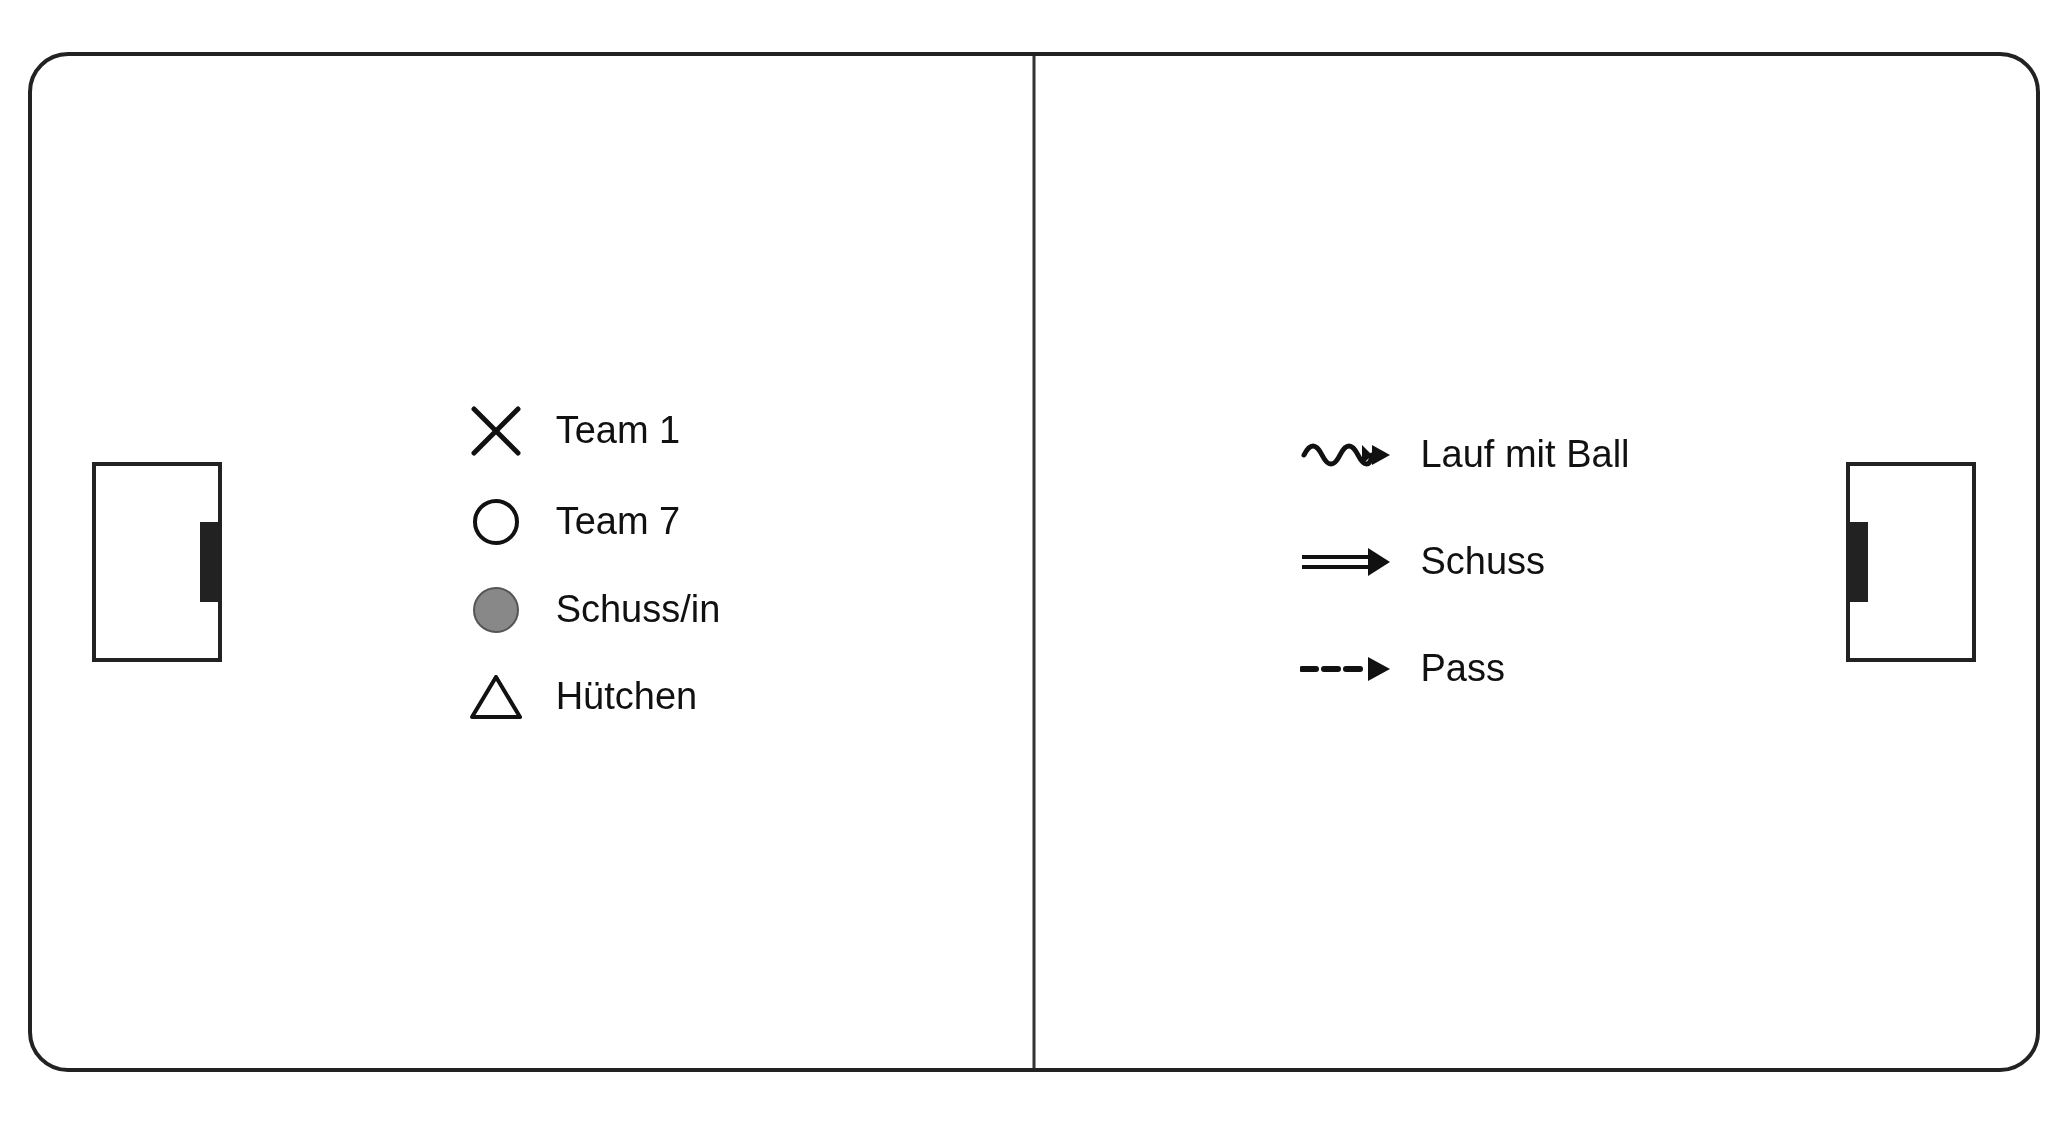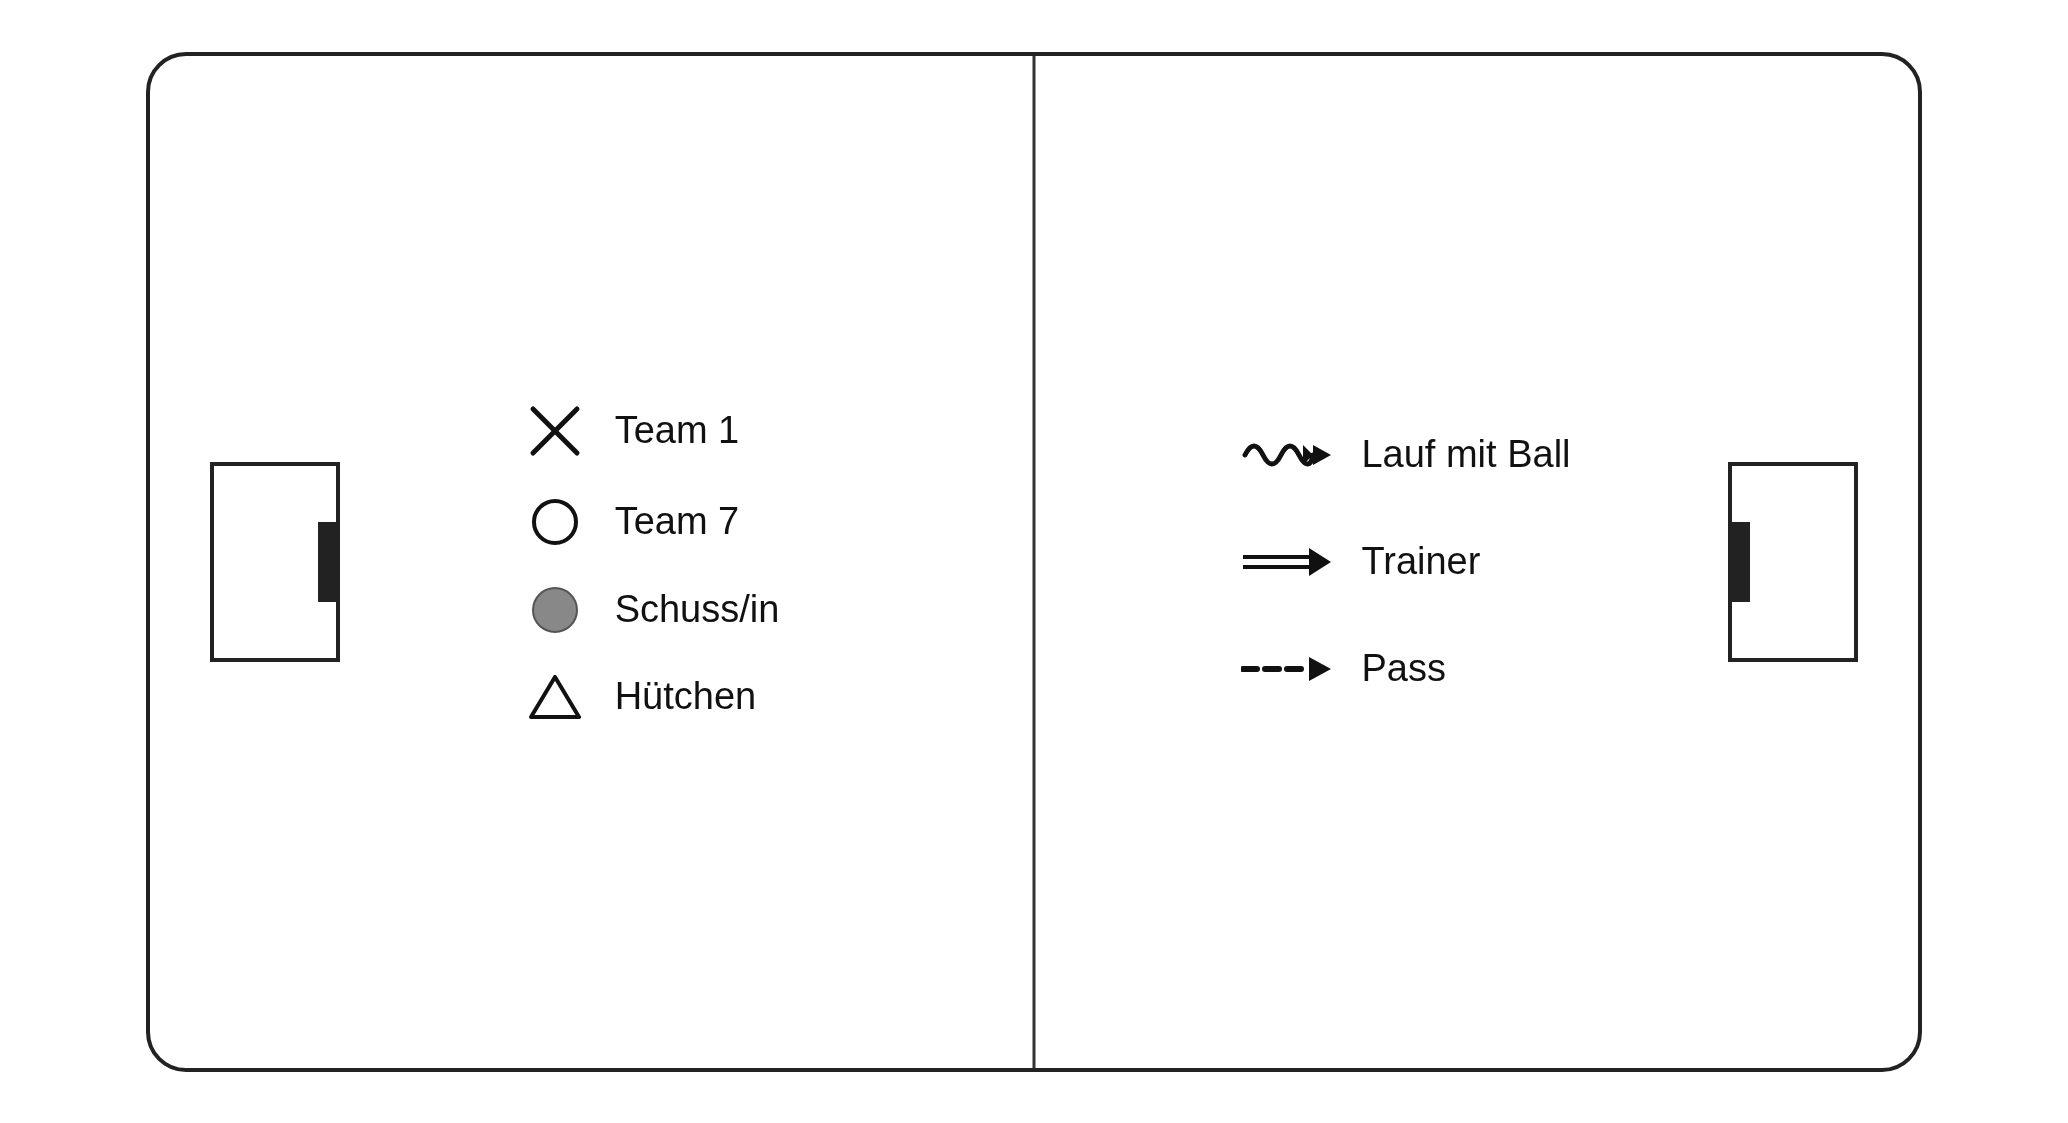--- a/index.html
+++ b/index.html
@@ -12,21 +12,21 @@
       background: #ffffff;
       display: flex;
       align-items: center;
       justify-content: center;
       width: 2068px;
       height: 1123px;
       font-family: Arial, sans-serif;
     }
 
     .main-container {
-      width: 1776px;
+      width: 2012px;
       height: 1020px;
       border: 4px solid #222;
       border-radius: 40px;
       display: flex;
       position: relative;
       overflow: hidden;
       background: #fff;
     }
 
     .divider {
@@ -274,21 +274,21 @@
       <div class="legend-item">
         <div class="arrow-symbol">
           <svg class="double-arrow-svg" viewBox="0 0 90 36">
 
             <line x1="2" y1="13" x2="68" y2="13" stroke="#111" stroke-width="4"></line>
             <line x1="2" y1="23" x2="68" y2="23" stroke="#111" stroke-width="4"></line>
 
             <polygon points="68,4 90,18 68,32" fill="#111"></polygon>
           </svg>
         </div>
-        <span class="legend-label">Trainer</span>
+        <span class="legend-label">Schuss</span>
       </div>
 
       <div class="legend-item">
         <div class="arrow-symbol">
           <svg class="dashed-arrow-svg" viewBox="0 0 90 36">
             <line x1="2" y1="18" x2="68" y2="18" stroke="#111" stroke-width="6" stroke-dasharray="14,8" stroke-linecap="round"></line>
             <polygon points="68,6 90,18 68,30" fill="#111"></polygon>
           </svg>
         </div>
         <span class="legend-label">Pass</span>

